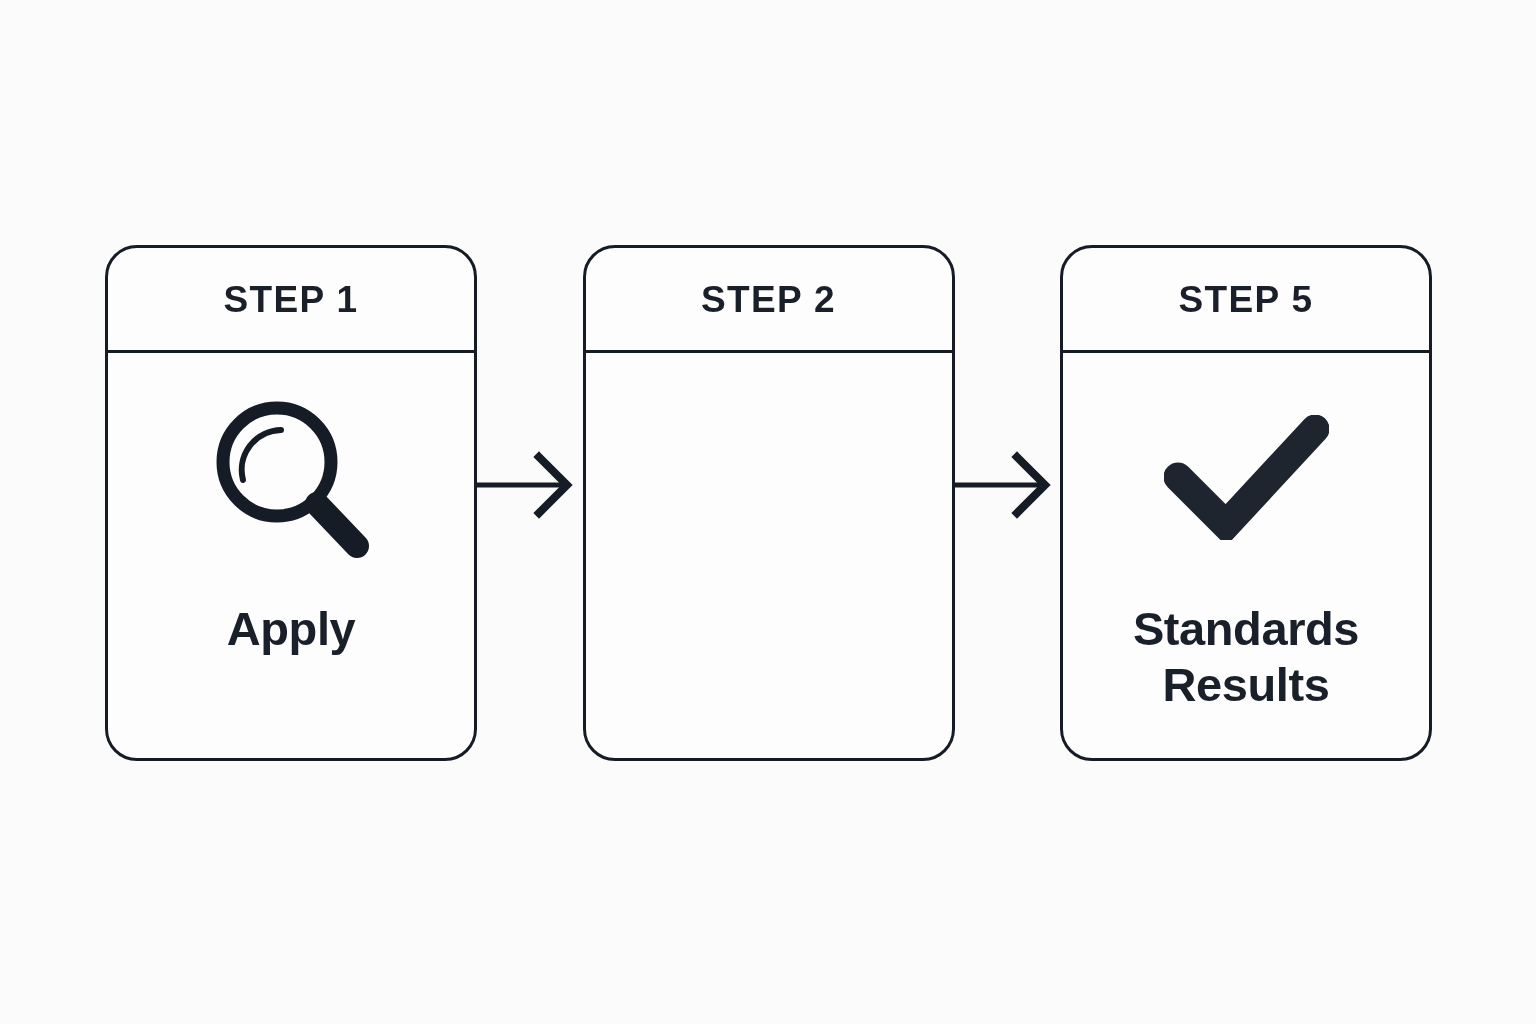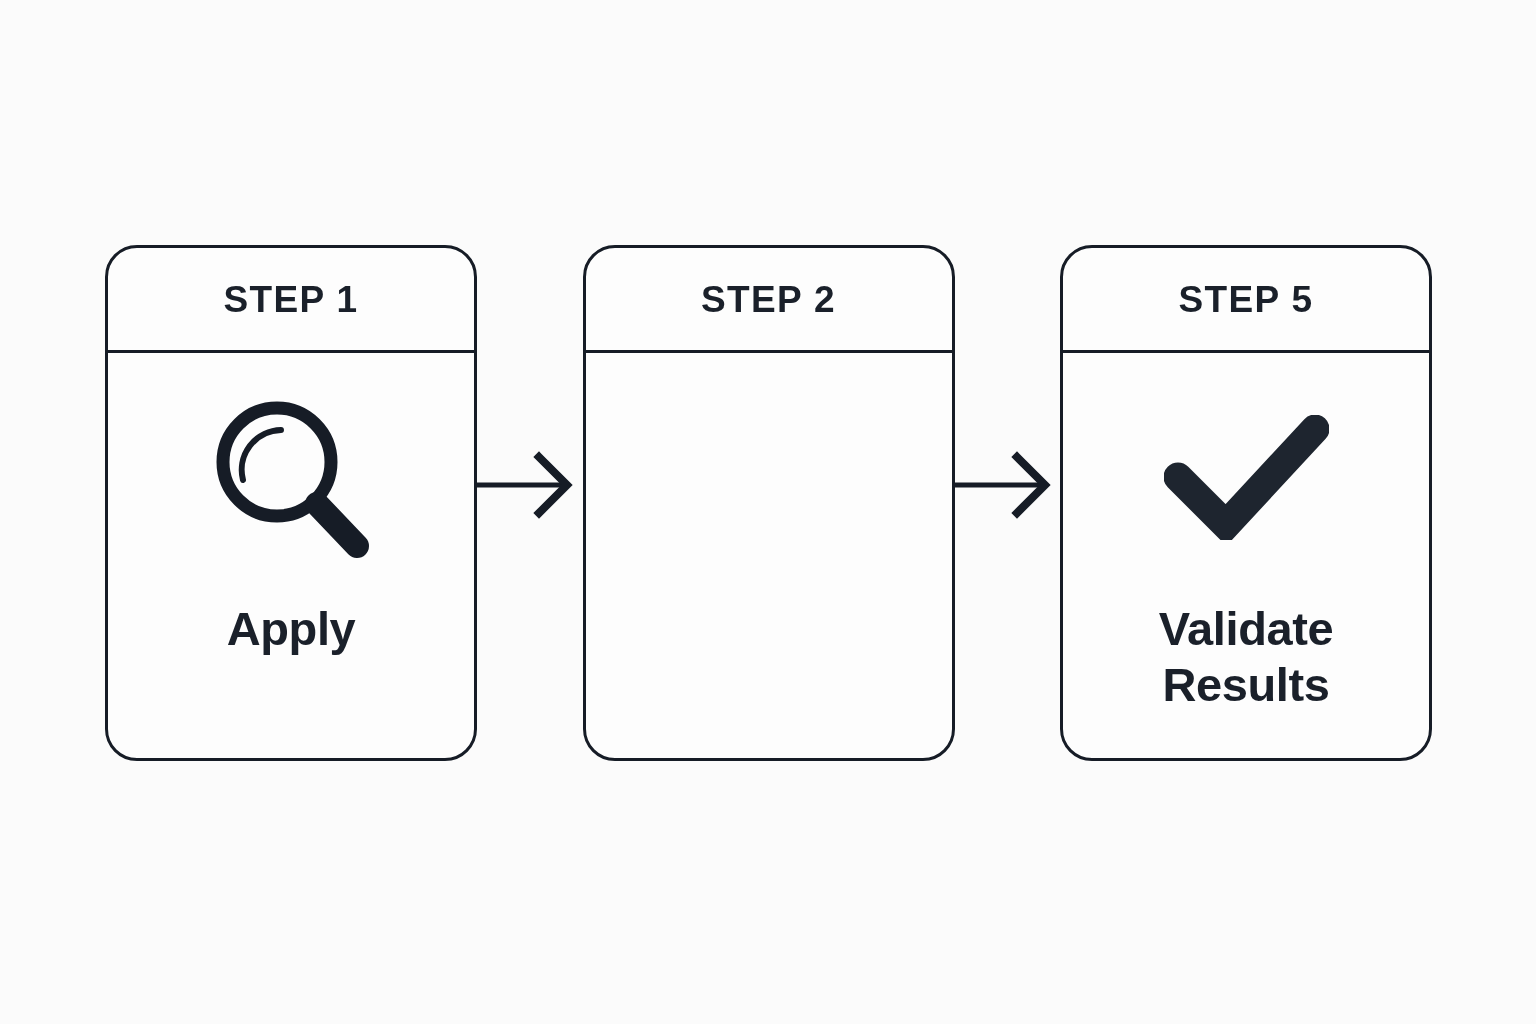--- a/index.html
+++ b/index.html
@@ -168,20 +168,20 @@
       <div class="card-header">
         <span class="step-label">STEP 5</span>
       </div>
       <div class="card-body">
         <div class="icon-slot">
           <svg width="165" height="125" viewBox="0 0 165 125" aria-hidden="true">
             <polyline points="14,62 62,110 151,14" fill="none" stroke="#1e252f" stroke-width="29" stroke-linecap="round" stroke-linejoin="miter"></polyline>
           </svg>
         </div>
         <div class="card-title">
-          <span class="line">Validate</span>
+          <span class="line">Standards</span>
           <span class="line">Results</span>
         </div>
       </div>
     </div>
 
   </div>
 </div>
 
 </body></html>

